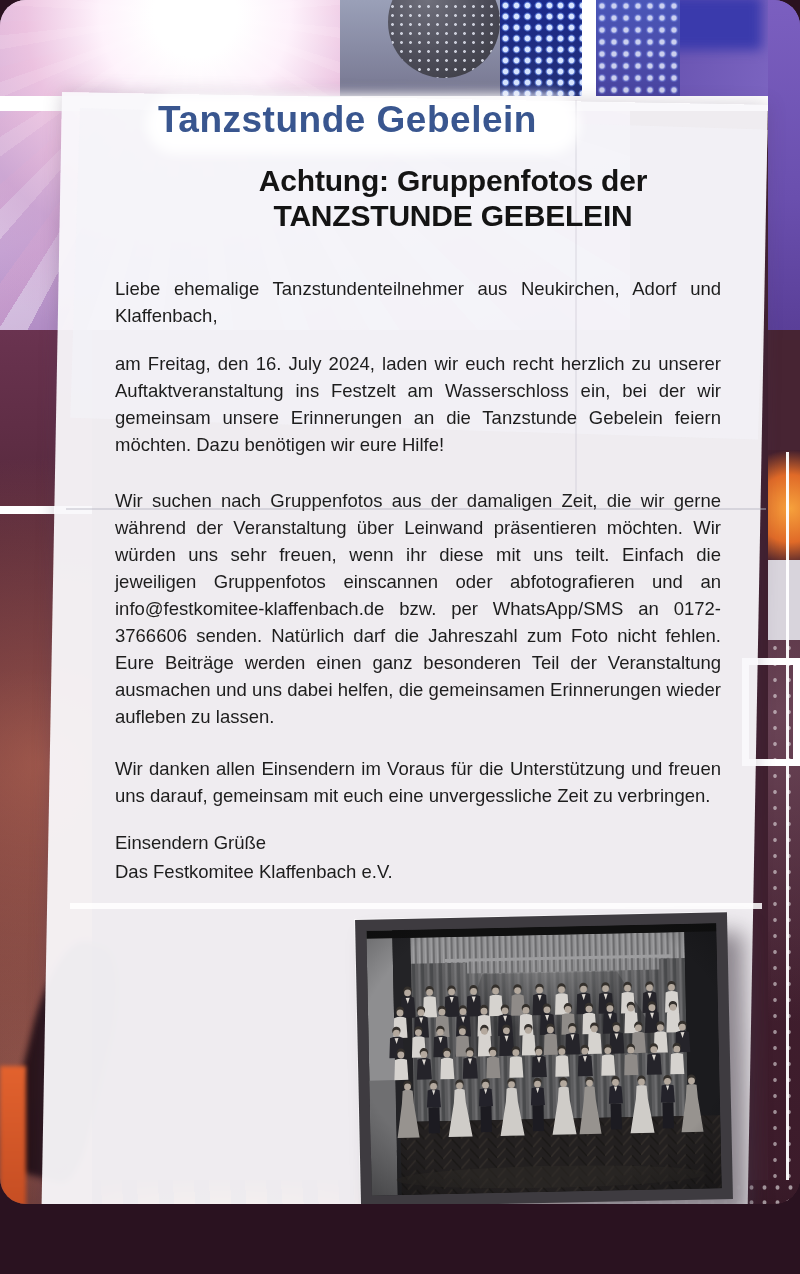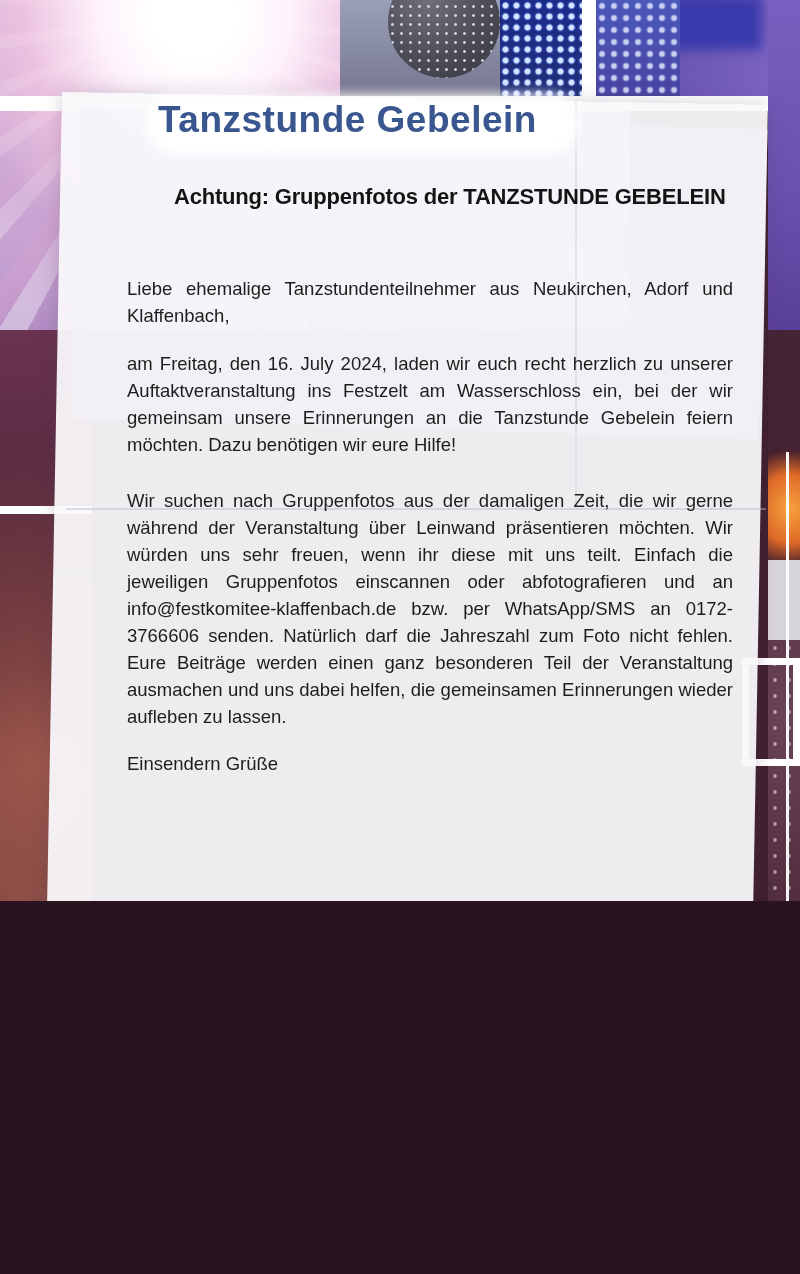--- a/index.html
+++ b/index.html
@@ -1,18 +1,18 @@
 <!DOCTYPE html>
 <html><head>
 <meta charset="utf-8">
 <style>
   html,body{margin:0;padding:0;background:#2a1220;}
   .canvas{
-    position:relative; width:800px; height:901px; overflow:hidden;
-    font-family:"Liberation Sans", sans-serif; background:#3f1f2e;
+    position:relative; width:800px; height:1204px; overflow:hidden;
+    font-family:"Liberation Sans", sans-serif; background:#3f1f2e;border-radius:26px;
   }
   .canvas *{box-sizing:border-box;}
   
   .bg{position:absolute; z-index:1;}
   .bg-flare{
     left:0; top:0; width:630px; height:330px;
     background:
       radial-gradient(circle at 195px 15px, #ffffff 0 42px, rgba(255,244,252,.97) 95px,
         rgba(240,196,224,.8) 170px, rgba(205,162,206,.55) 250px, rgba(170,128,180,0) 340px),
       repeating-conic-gradient(from 195deg at 195px 15px,
@@ -104,24 +104,24 @@
   
   .content{position:absolute; z-index:3; left:0; top:0; width:800px; height:1274px;}
   .title-halo{position:absolute; left:146px; top:94px; width:434px; height:60px;
     background:rgba(255,255,255,.95); border-radius:30px; filter:blur(6px);}
   .flyer-title{
     position:absolute; left:158px; top:99px; margin:0;
     font-size:37px; font-weight:bold; letter-spacing:.5px; color:#39568f;
     text-shadow:0 0 2px #fff,0 0 5px #fff,0 0 9px #fff,
       2px 2px 7px #fff,-2px 2px 7px #fff,2px -2px 7px #fff,-2px -2px 7px #fff;}
   .flyer-subtitle{
-    position:absolute; left:158px; top:163px; width:590px; margin:16px;
-    font-size:22px; font-weight:bold; color:#141414; line-height:35px; letter-spacing:-.2px;}
+    position:absolute; left:158px; top:163px; width:590px; margin:0;
+    font-size:30px; font-weight:bold; color:#141414; line-height:35px; letter-spacing:-.2px;text-align:center;}
   .flyer-subtitle span{display:block;}
-  .text-col{position:absolute; left:127px; top:275px; width:606px;
+  .text-col{position:absolute; left:115px; top:275px; width:606px;
     font-size:18.5px; line-height:27px; color:#1d1d1d;
     text-align:justify;}
   .text-col p{margin:0;}
   .p-invitation{margin-top:21px !important;}
   .p-request{margin-top:29px !important;}
   .p-thanks{margin-top:25px !important;}
   .closing{margin-top:19px !important; text-align:left; line-height:29px;}
   .closing span{display:block;}
   .hl{font-weight:normal;}
   
@@ -178,22 +178,24 @@
     <h1 class="flyer-title">Tanzstunde Gebelein</h1>
 
     <h2 class="flyer-subtitle">
       <span>Achtung: Gruppenfotos der TANZSTUNDE GEBELEIN</span>
     </h2>
 
     <div class="text-col">
       <p class="p-salutation">Liebe ehemalige Tanzstundenteilnehmer aus Neukirchen, Adorf und Klaffenbach,</p>
       <p class="p-invitation"><span>am Freitag, den 16. July 2024, laden wir euch recht herzlich zu unserer Auftaktveranstaltung ins Festzelt am Wasserschloss ein, bei der wir gemeinsam unsere Erinnerungen an die Tanzstunde Gebelein feiern möchten. </span><span class="hl">Dazu benötigen wir eure Hilfe!</span></p>
       <p class="p-request">Wir suchen nach Gruppenfotos aus der damaligen Zeit, die wir gerne während der Veranstaltung über Leinwand präsentieren möchten. Wir würden uns sehr freuen, wenn ihr diese mit uns teilt. Einfach die jeweiligen Gruppenfotos einscannen oder abfotografieren und an info@festkomitee-klaffenbach.de bzw. per WhatsApp/SMS an 0172-3766606 senden. Natürlich darf die Jahreszahl zum Foto nicht fehlen. Eure Beiträge werden einen ganz besonderen Teil der Veranstaltung ausmachen und uns dabei helfen, die gemeinsamen Erinnerungen wieder aufleben zu lassen.</p>
+      <p class="p-thanks">Wir danken allen Einsendern im Voraus für die Unterstützung und freuen uns darauf, gemeinsam mit euch eine unvergessliche Zeit zu verbringen.</p>
       <p class="closing">
         <span>Einsendern Grüße</span>
+        <span>Das Festkomitee Klaffenbach e.V.</span>
       </p>
     </div>
 
     <div class="photo">
       <svg viewBox="0 0 350 265" xmlns="http://www.w3.org/2000/svg">
         <defs>
           <pattern id="pleat" width="9" height="180" patternUnits="userSpaceOnUse">
             <rect width="9" height="180" fill="#5c5c5e"></rect>
             <rect width="3" height="180" fill="#494a4c"></rect>
             <rect x="6.3" width="1.6" height="180" fill="#707072"></rect>

